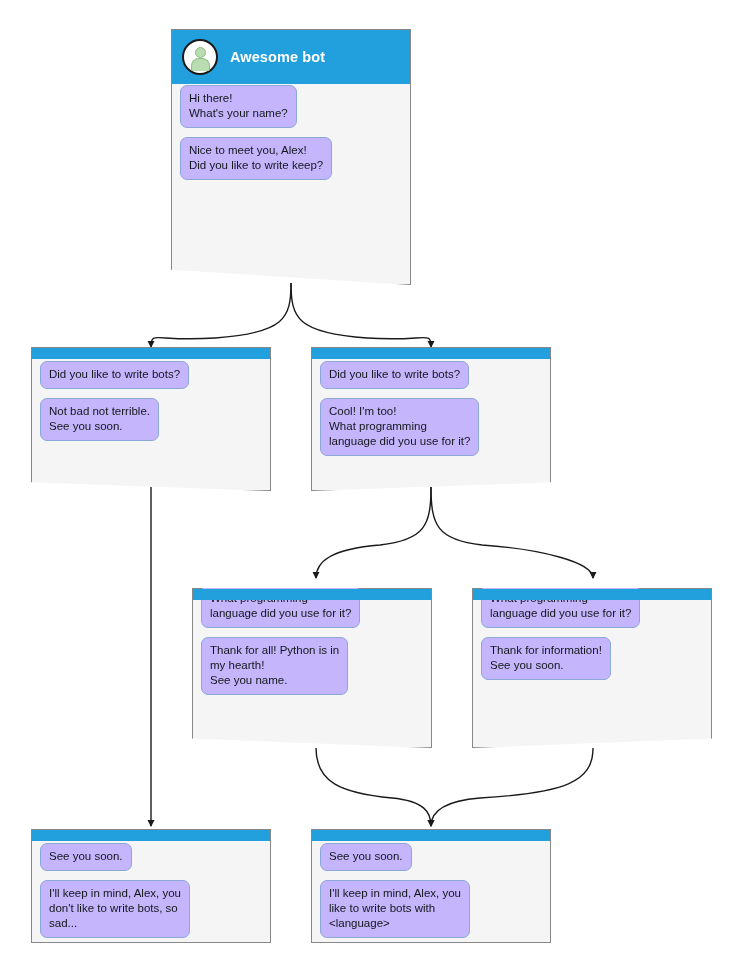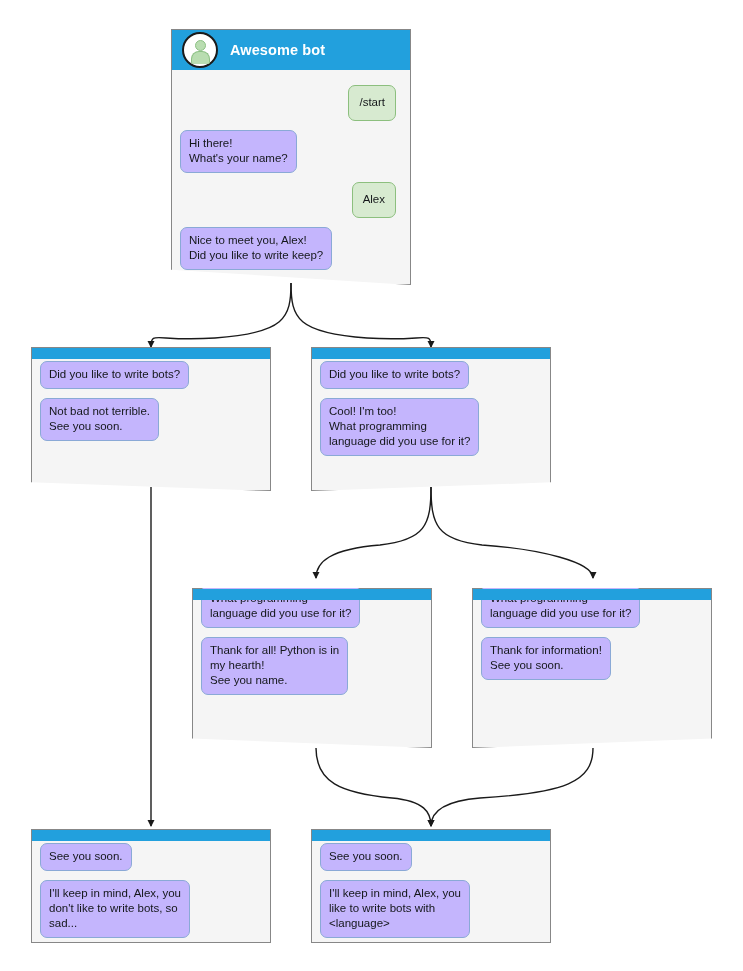--- a/index.html
+++ b/index.html
@@ -64,21 +64,21 @@
   .card .topbar {
     position: absolute;
     left: 1px;
     top: 1px;
     right: 1px;
     background: #22a0dd;
     box-sizing: border-box;
   }
   
   .card.root .topbar {
-    height: 40px;
+    height: 54px;
     display: flex;
     align-items: center;
     padding-left: 10px;
   }
   .card.child .topbar {
     height: 11px;
   }
   .avatar {
     width: 36px;
     height: 36px;
@@ -192,29 +192,23 @@
     <div class="skin"></div>
     <div class="body">
       <div class="topbar">
         <div class="avatar">
           <div class="head"></div>
           <div class="torso"></div>
         </div>
         <div class="bot-title">Awesome bot</div>
       </div>
       <div class="msgs" style="top:56px;">
-        <div class="row out">
-          <div class="bubble out">/start</div>
-        </div>
         <div class="row in">
           <div class="bubble in">Hi there!
 What's your name?</div>
-        </div>
-        <div class="row out">
-          <div class="bubble out">Alex</div>
         </div>
         <div class="row in">
           <div class="bubble in">Nice to meet you, Alex!
 Did you like to write keep?</div>
         </div>
       </div>
     </div>
   </div>
 
   <div class="card child tilt-down" style="left:31px; top:347px; width:240px; height:144px;">

